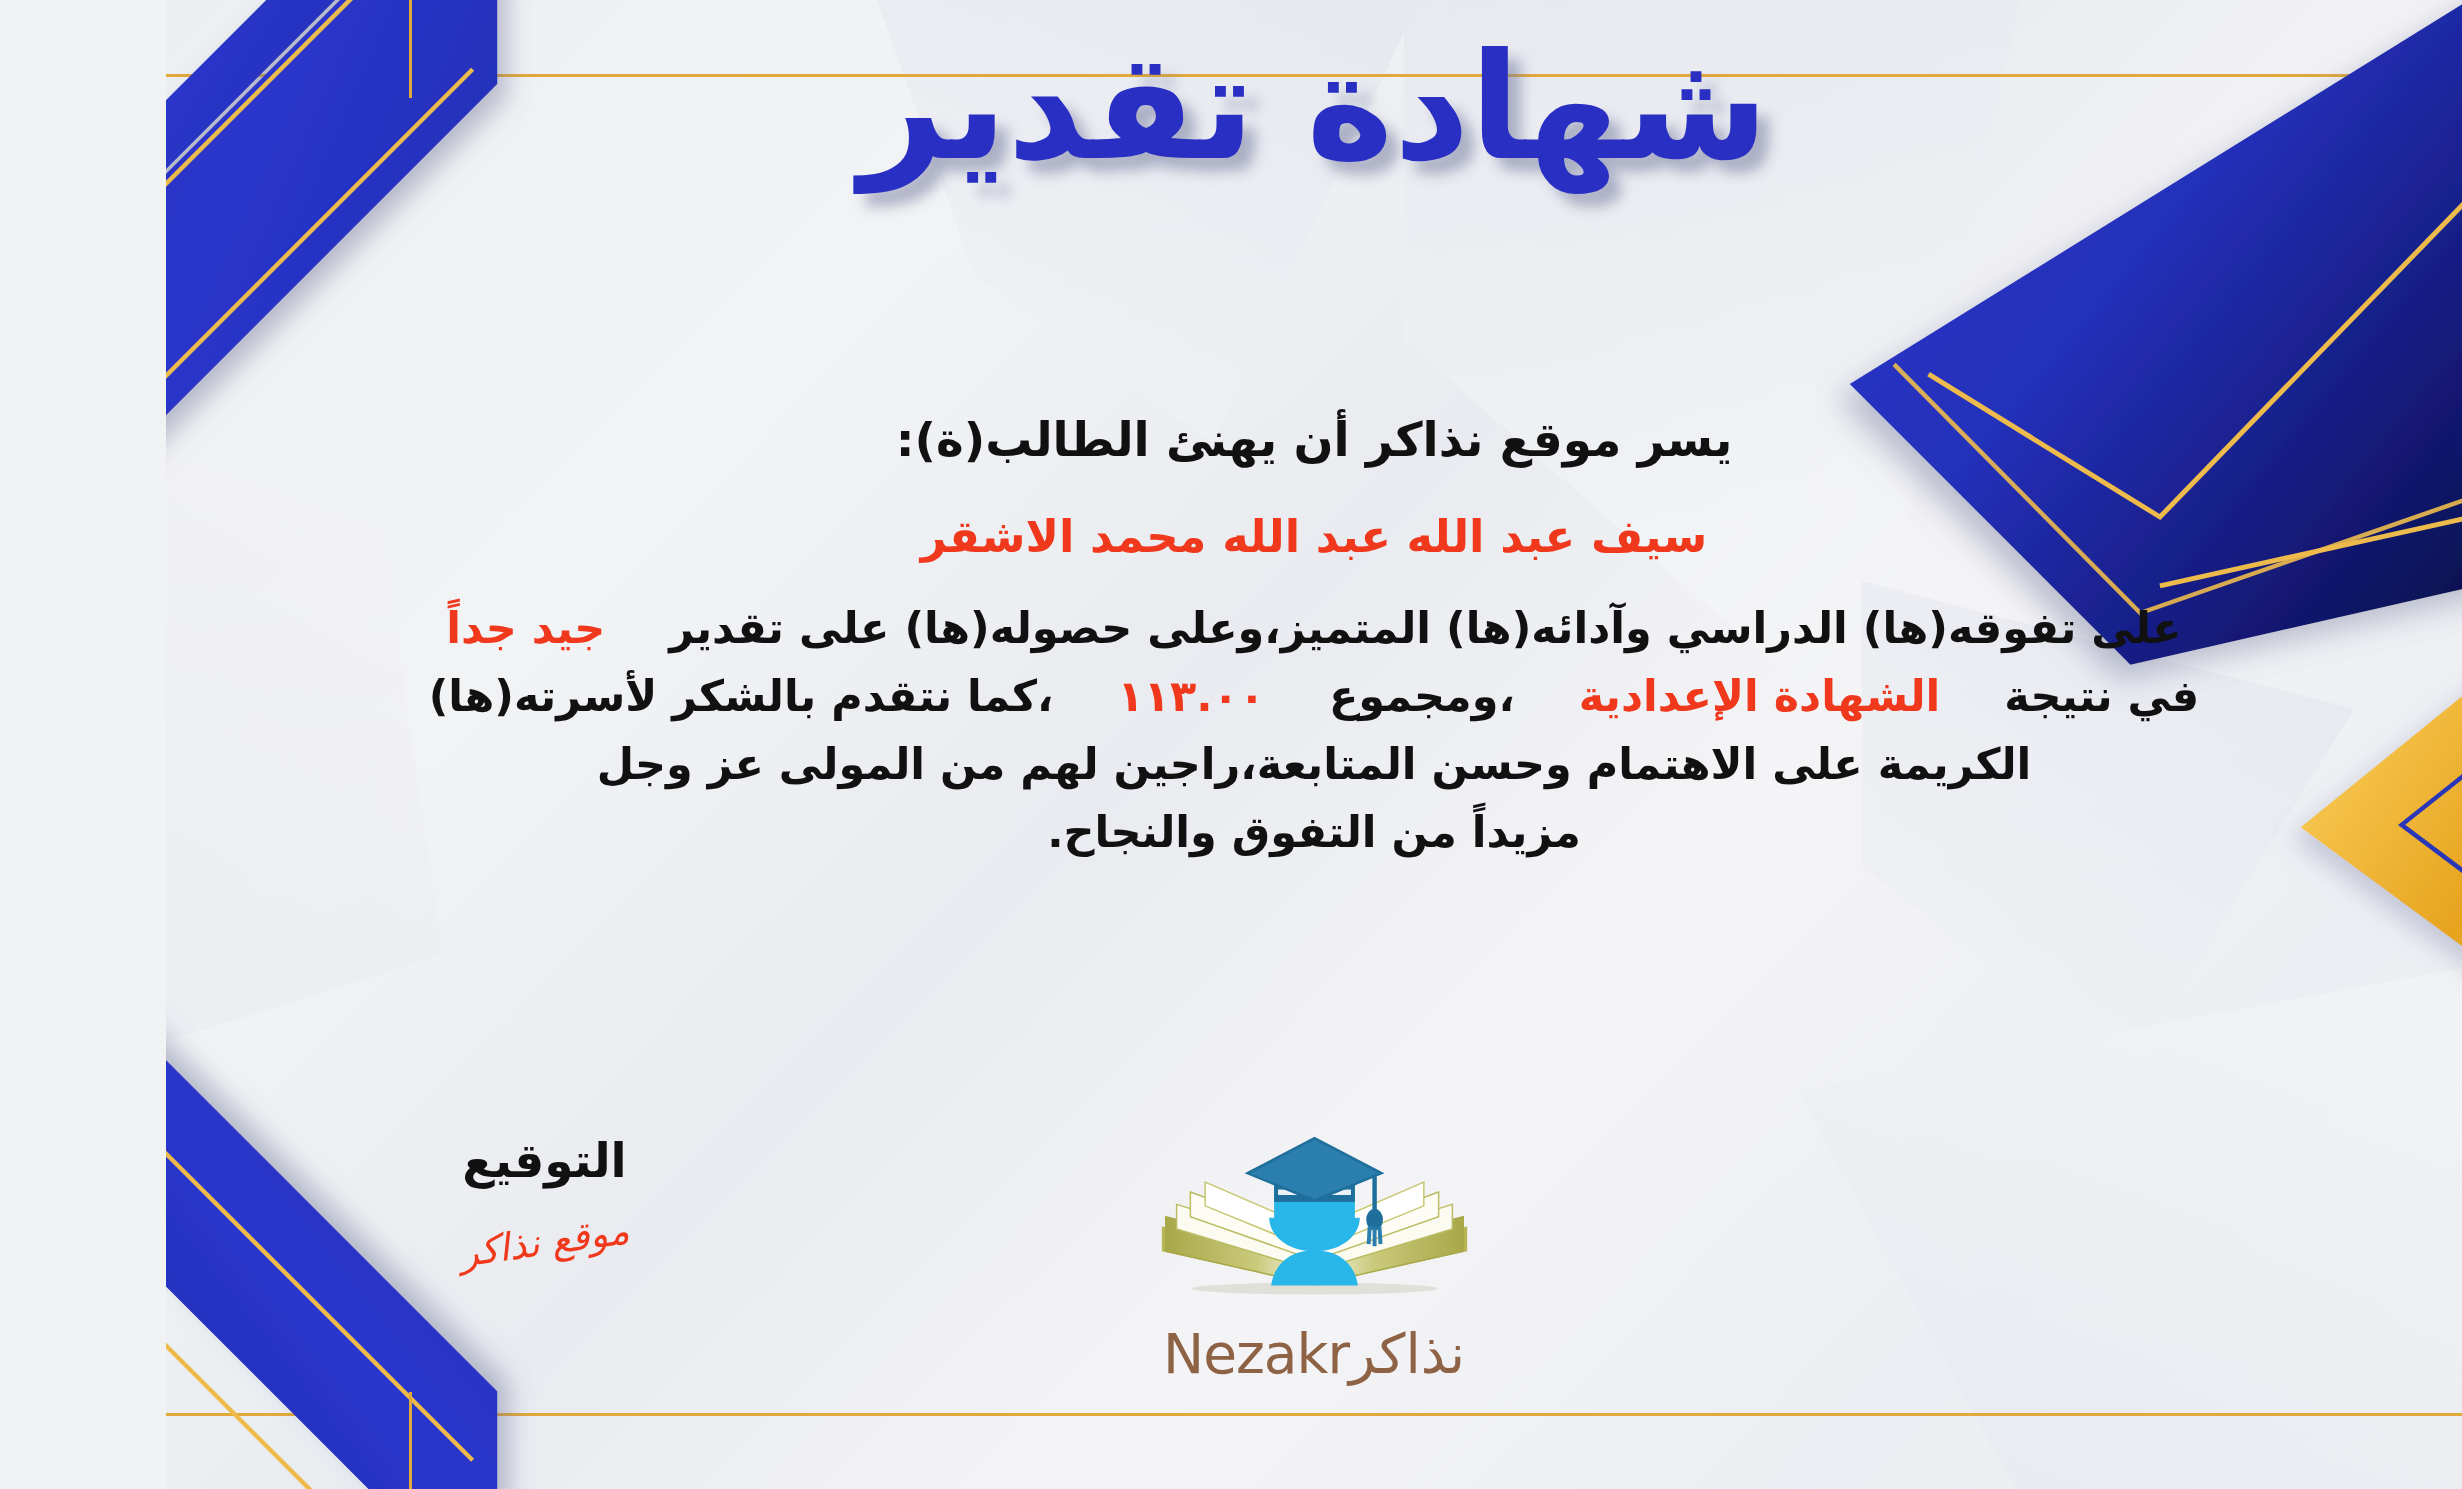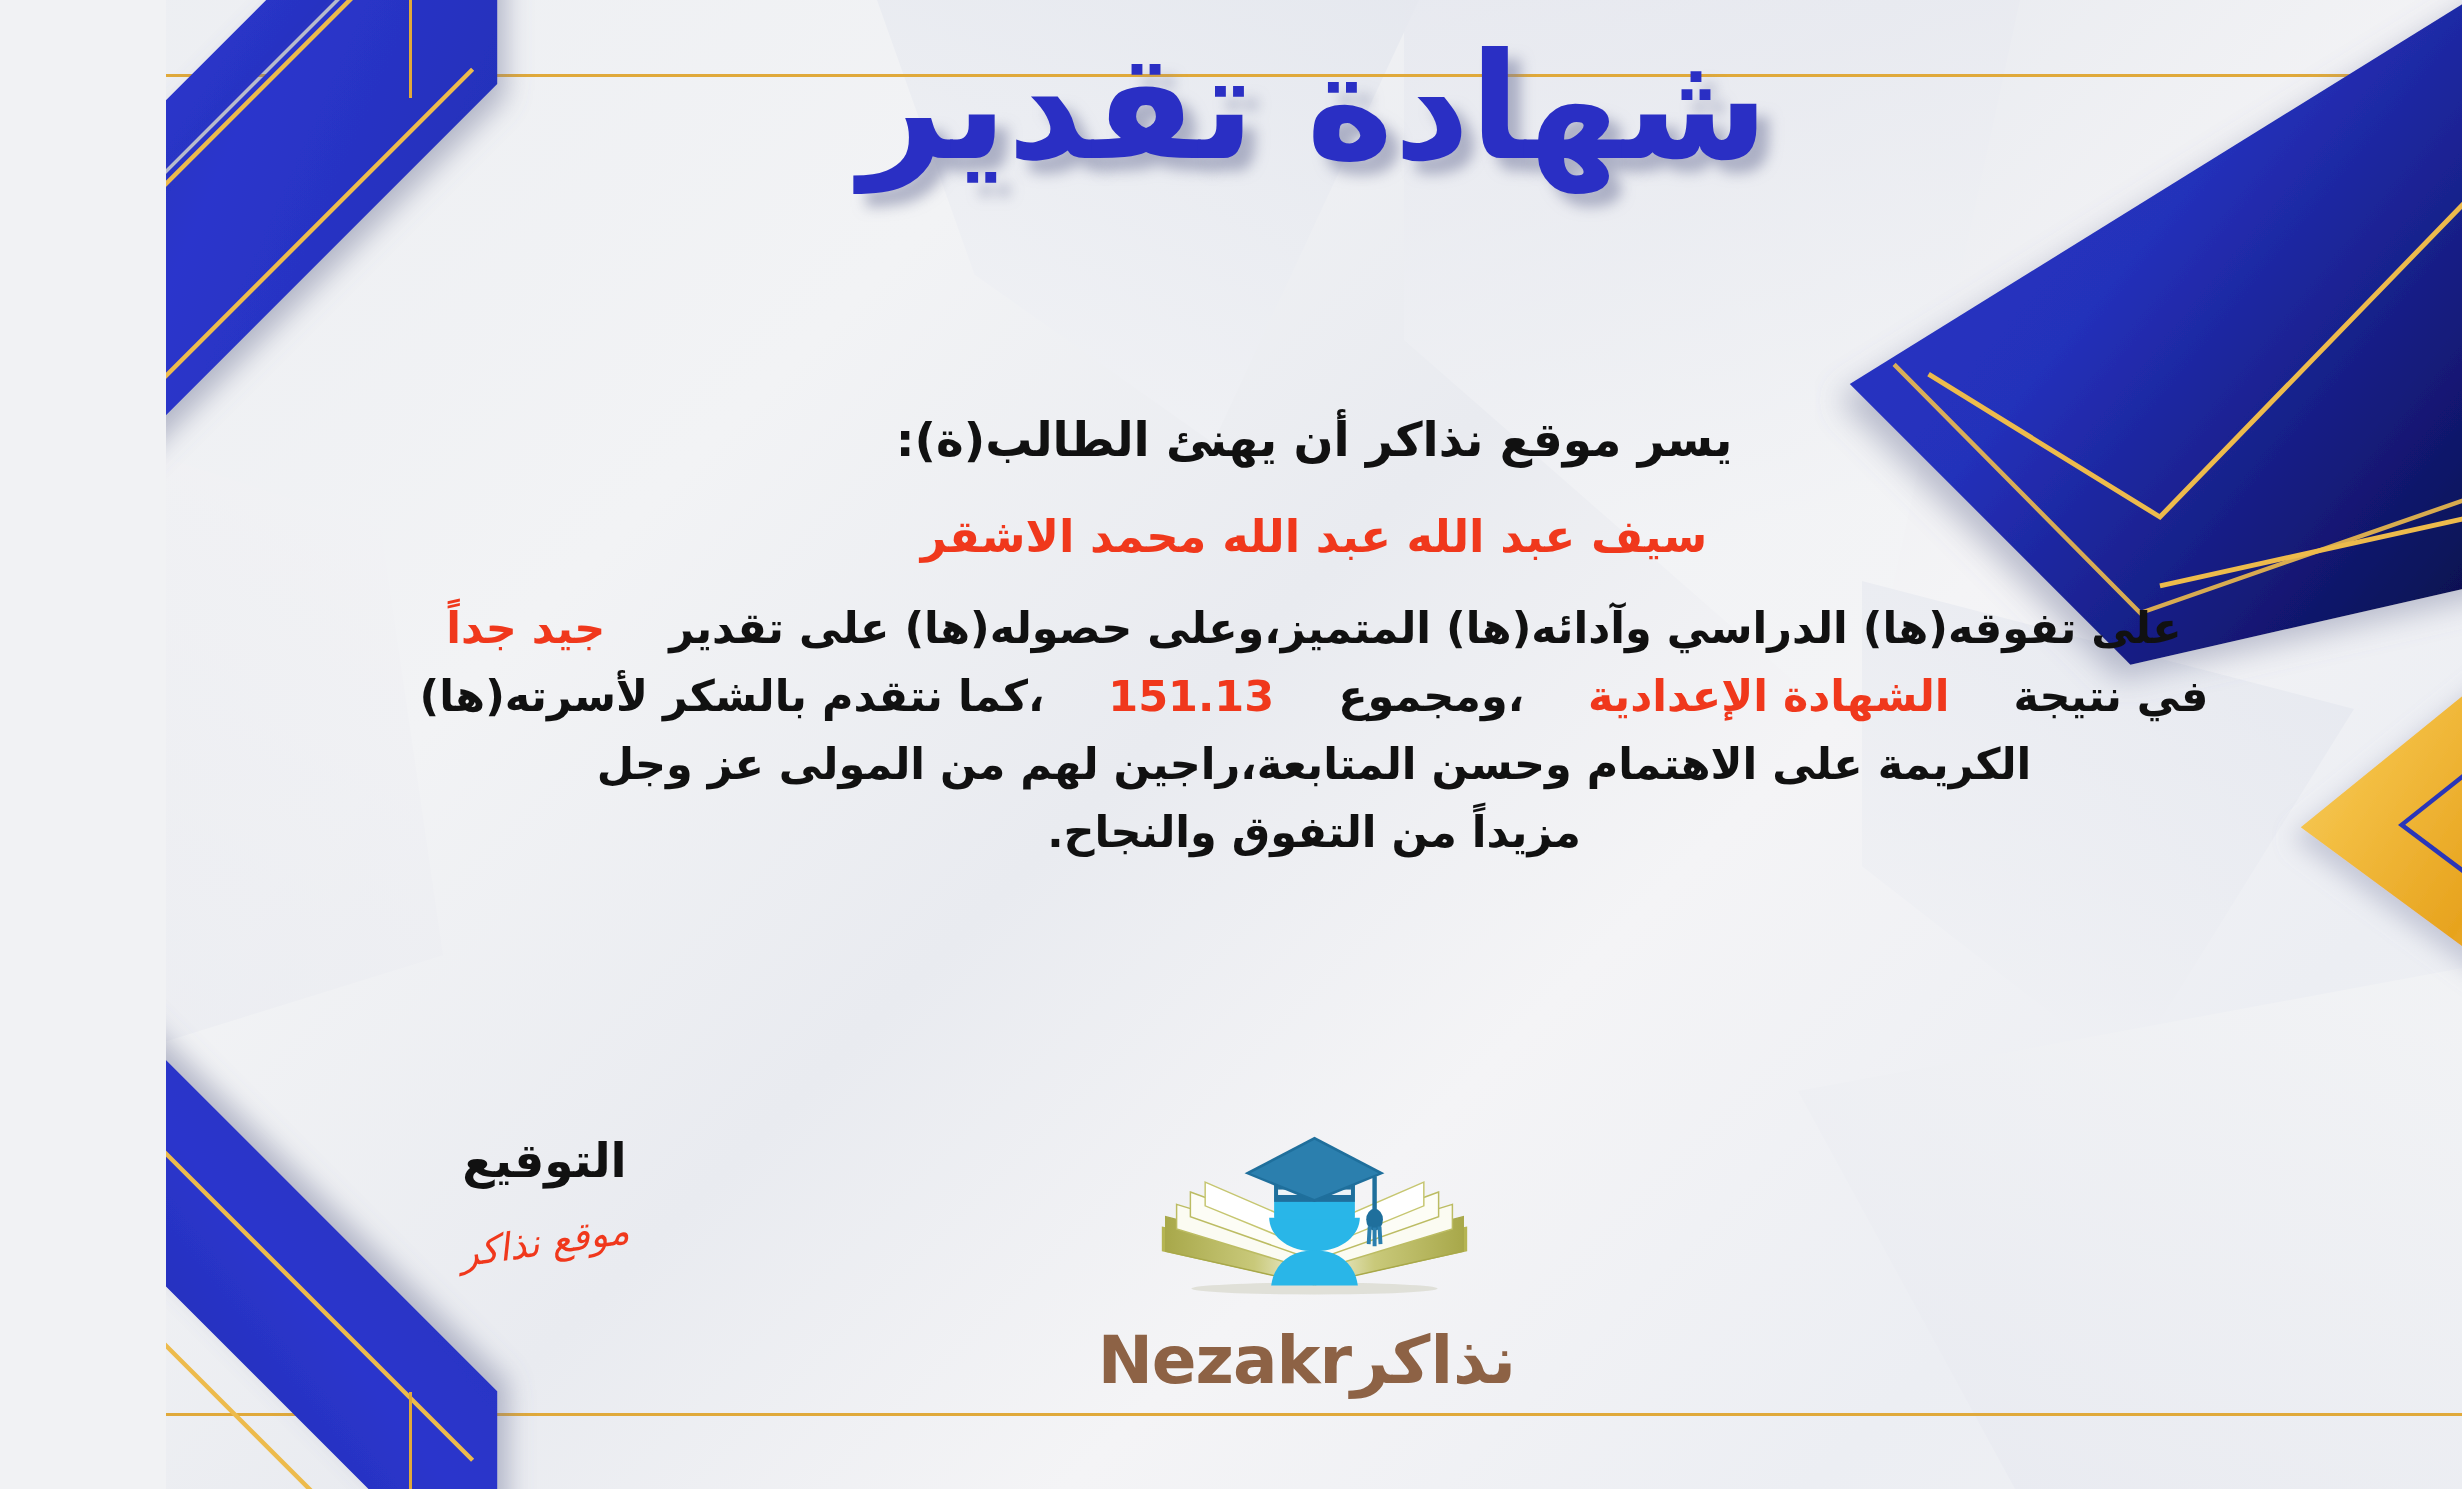--- a/index.html
+++ b/index.html
@@ -72,23 +72,23 @@
   .sig-block{position:absolute;top:1133px;right:1911px;width:345px;text-align:center;direction:rtl;}
   .sig-label{font-size:47px;font-weight:700;color:#111;letter-spacing:1px;}
   .sig-hand{margin-top:31.5px;font-size:38px;color:#f0381c;
             font-family:"DejaVu Serif","Liberation Serif",serif;
             font-style:italic;transform:rotate(-8deg);display:inline-block;}
 
   
   .logo{position:absolute;top:1128px;left:50%;transform:translateX(-50%);
         width:404px;text-align:center;}
   .logo-mark{width:345px;height:197px;margin:0 auto;position:relative;}
-  .logo-name{margin-top:-3px;font-size:66px;font-weight:700;color:#8d6245;
+  .logo-name{margin-top:-3px;font-size:55px;font-weight:400;color:#8d6245;
              direction:rtl;font-family:"DejaVu Sans","Liberation Sans",sans-serif;
-             letter-spacing:-1px;text-align:right;}
+             letter-spacing:-1px;}
 </style>
 </head>
 <body>
 
 <div class="cert">
 
   <div class="facet f1"></div>
   <div class="facet f2"></div>
   <div class="facet f3"></div>
   <div class="facet f4"></div>
@@ -192,21 +192,21 @@
         <span class="red">جيد جداً</span>
       </div>
 
       <div class="line l4">
         <span>في نتيجة</span>
         <span class="sp"></span>
         <span class="red">الشهادة الإعدادية</span>
         <span class="sp"></span>
         <span>،ومجموع</span>
         <span class="sp"></span>
-        <span class="red">151.13</span>
+        <span class="red">١١٣.٠٠</span>
         <span class="sp"></span>
         <span>،كما نتقدم بالشكر لأسرته(ها)</span>
       </div>
 
       <div class="line l5">الكريمة على الاهتمام وحسن المتابعة،راجين لهم من المولى عز وجل</div>
 
       <div class="line l6">مزيداً من التفوق والنجاح.</div>
     </div>
 
     <div class="sig-block">

